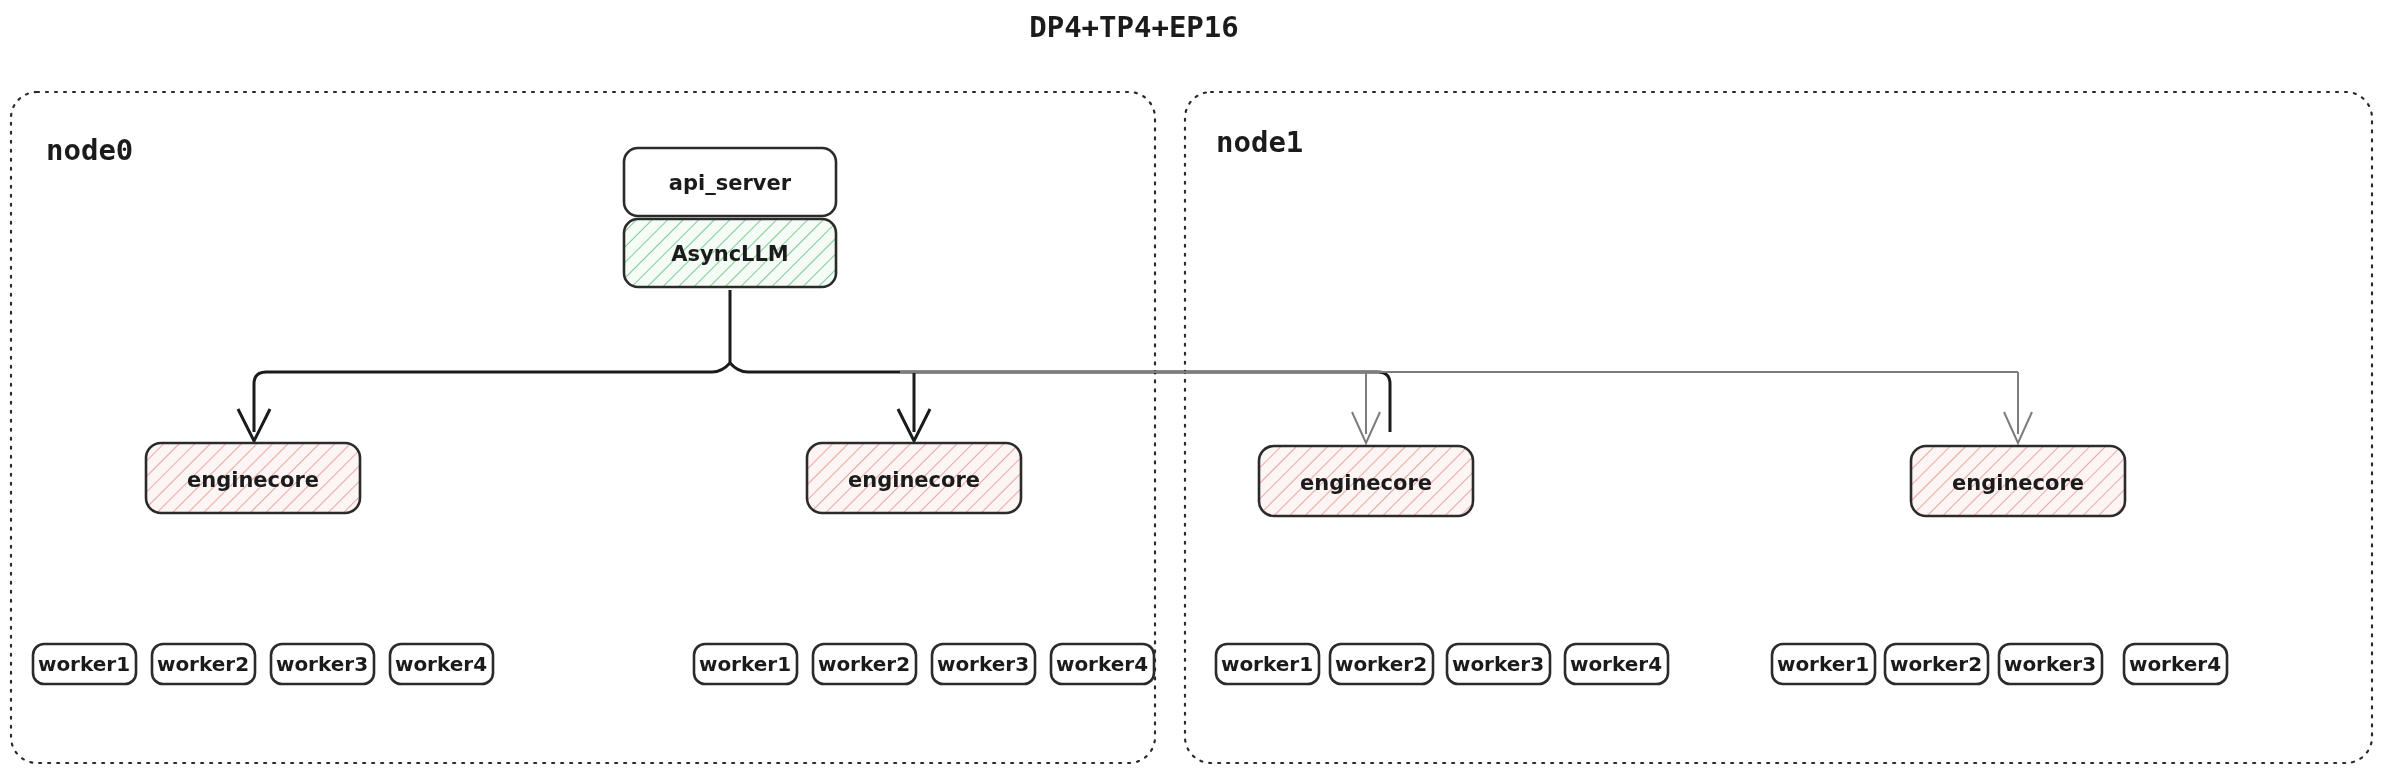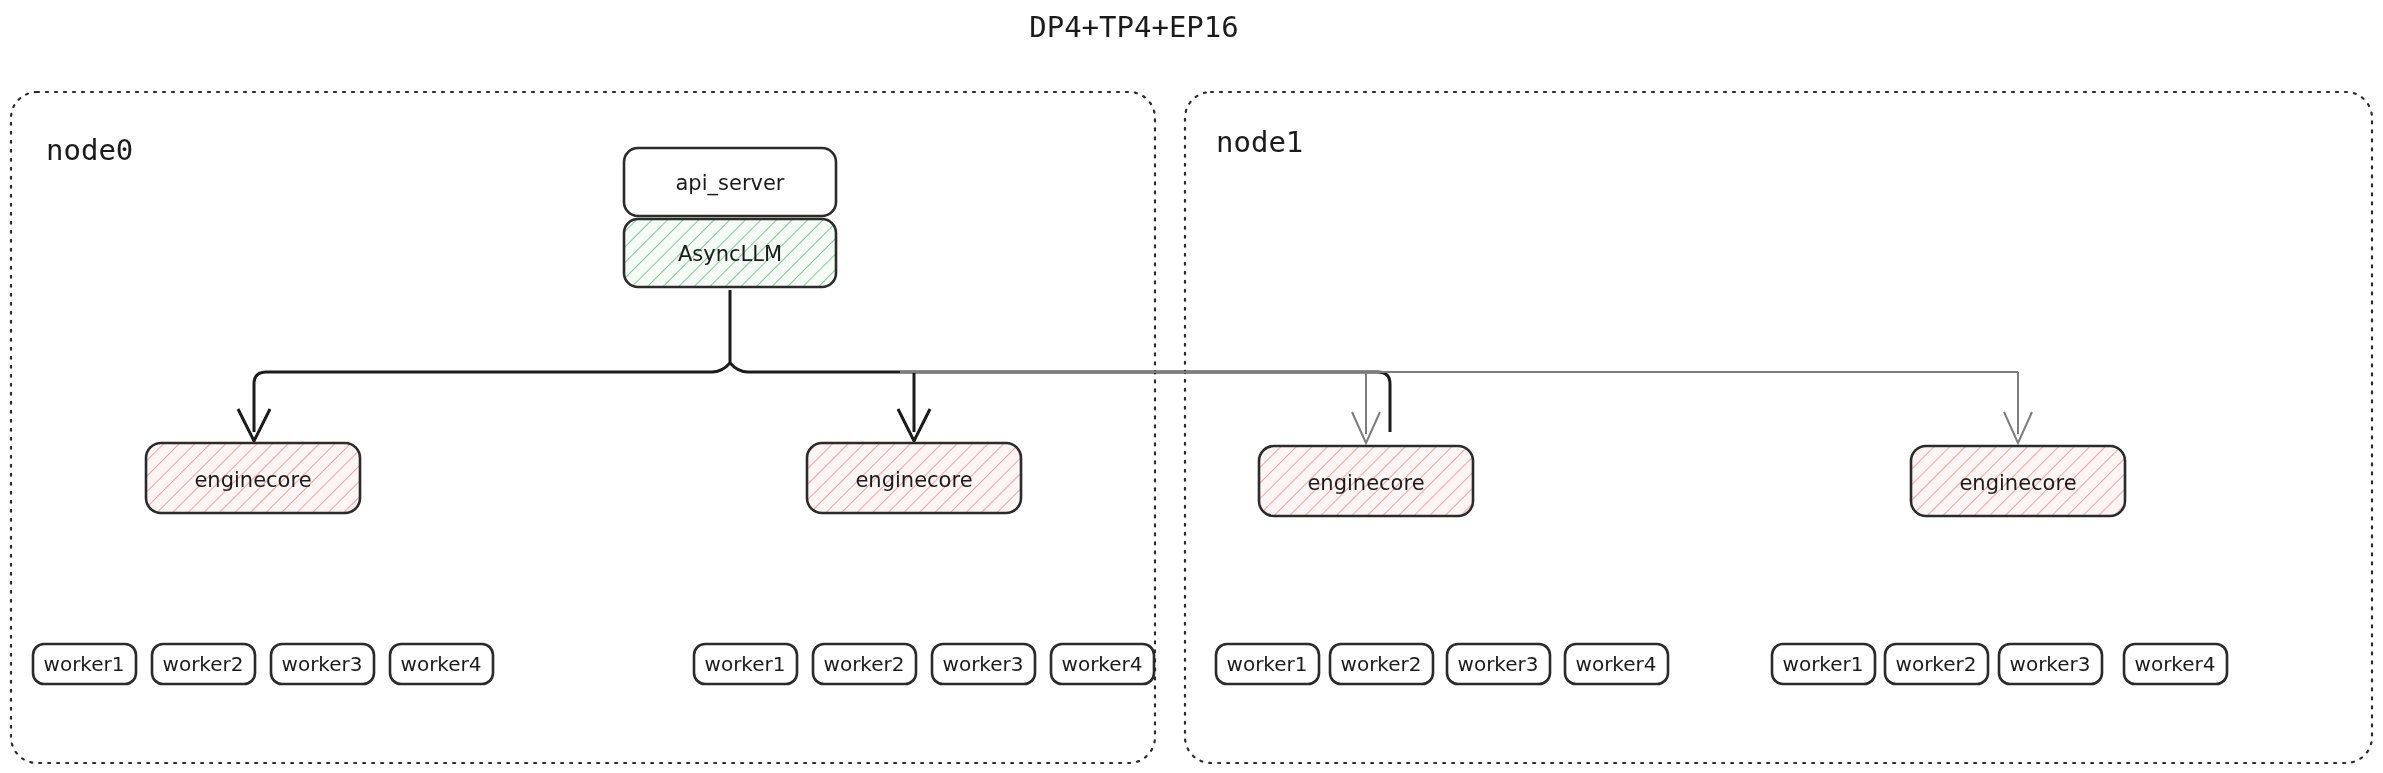--- a/index.html
+++ b/index.html
@@ -12,20 +12,21 @@
     height: 773px;
     font-family: "DejaVu Sans", sans-serif;
     overflow: hidden;
     position: relative;
   }
   #diagram-root {
     position: absolute;
     left: 0; top: 0;
     width: 2383px;
     height: 773px;
+    font-weight: bold;
   }
   svg#diagram {
     display: block;
     width: 2383px;
     height: 773px;
   }
   .diagram-title {
     font-family: "DejaVu Sans Mono", monospace;
     font-size: 29px;
     fill: #1b1b1b;

